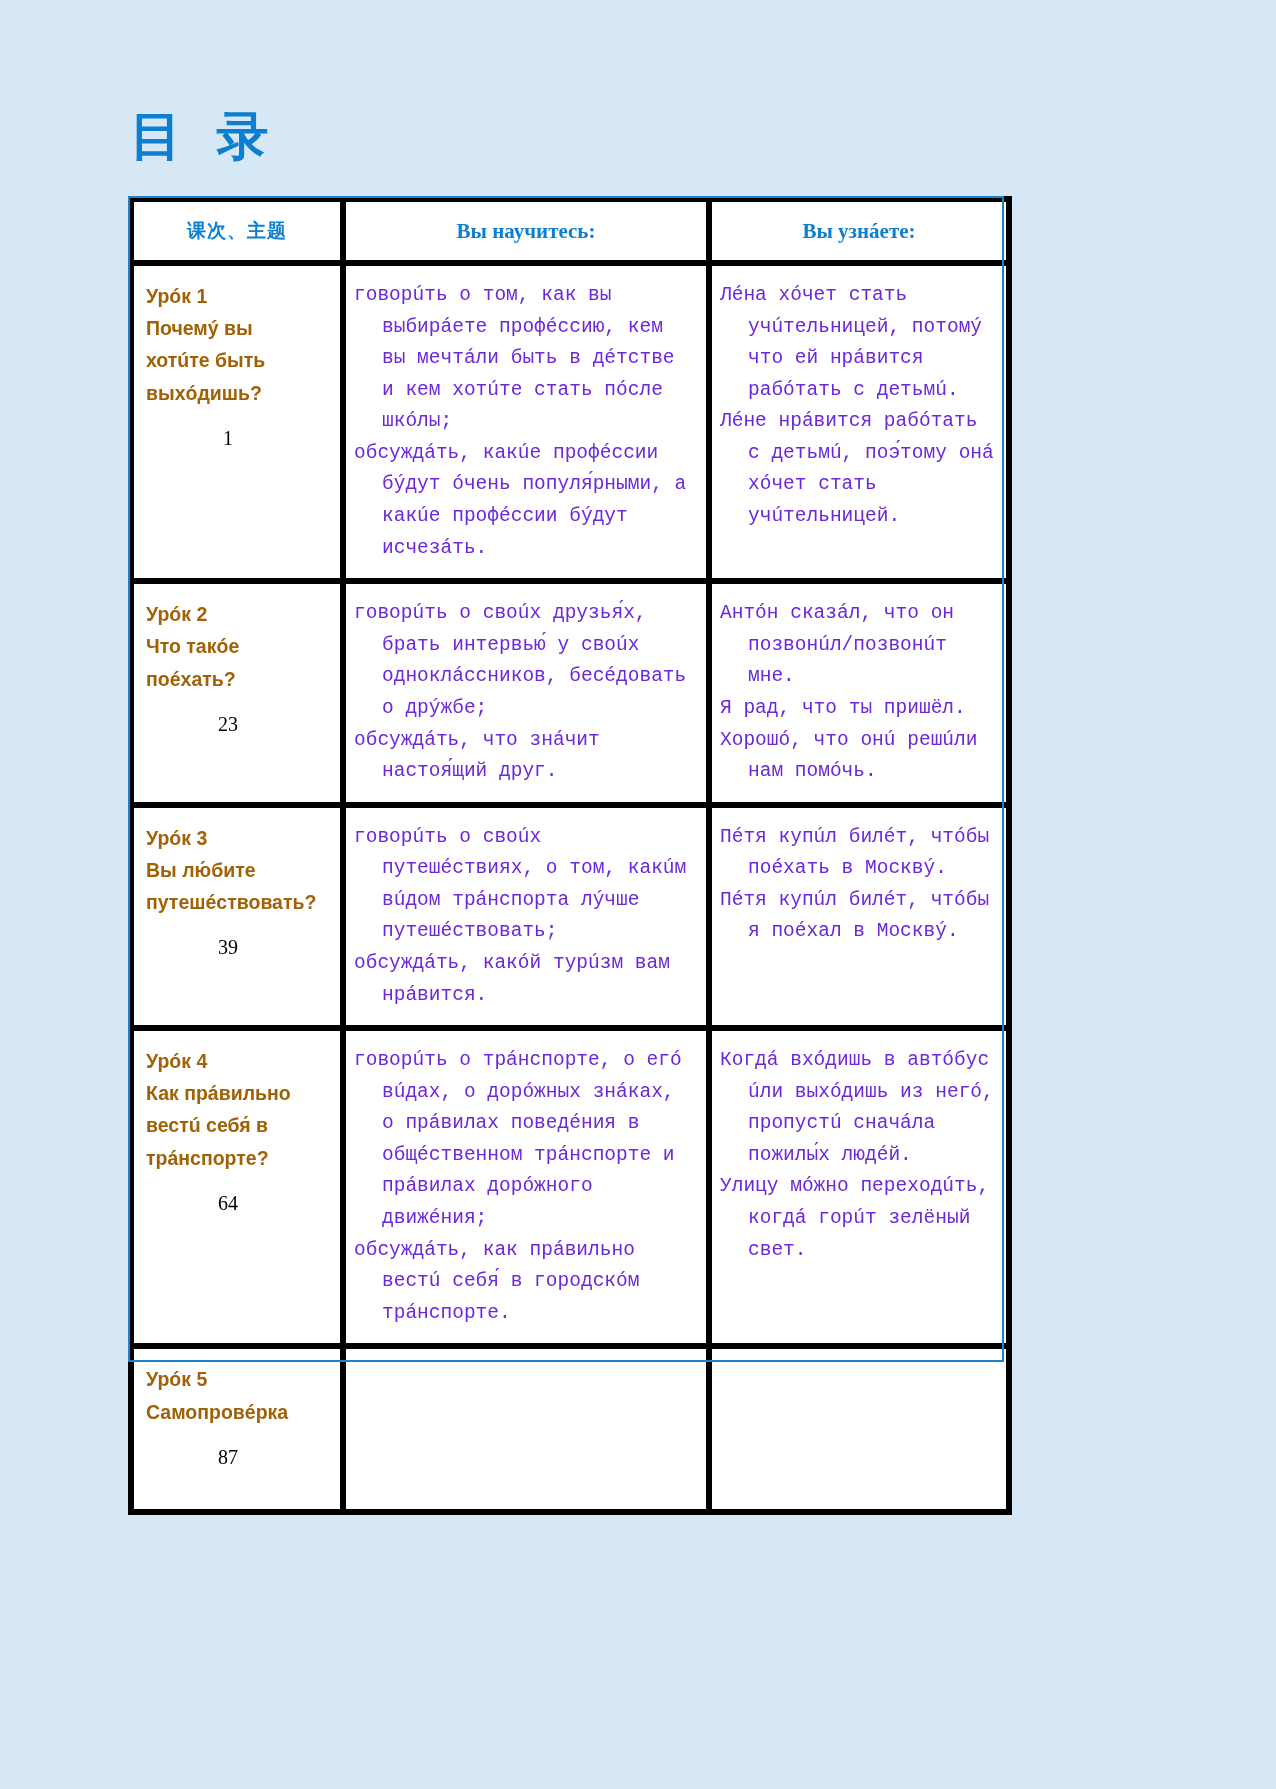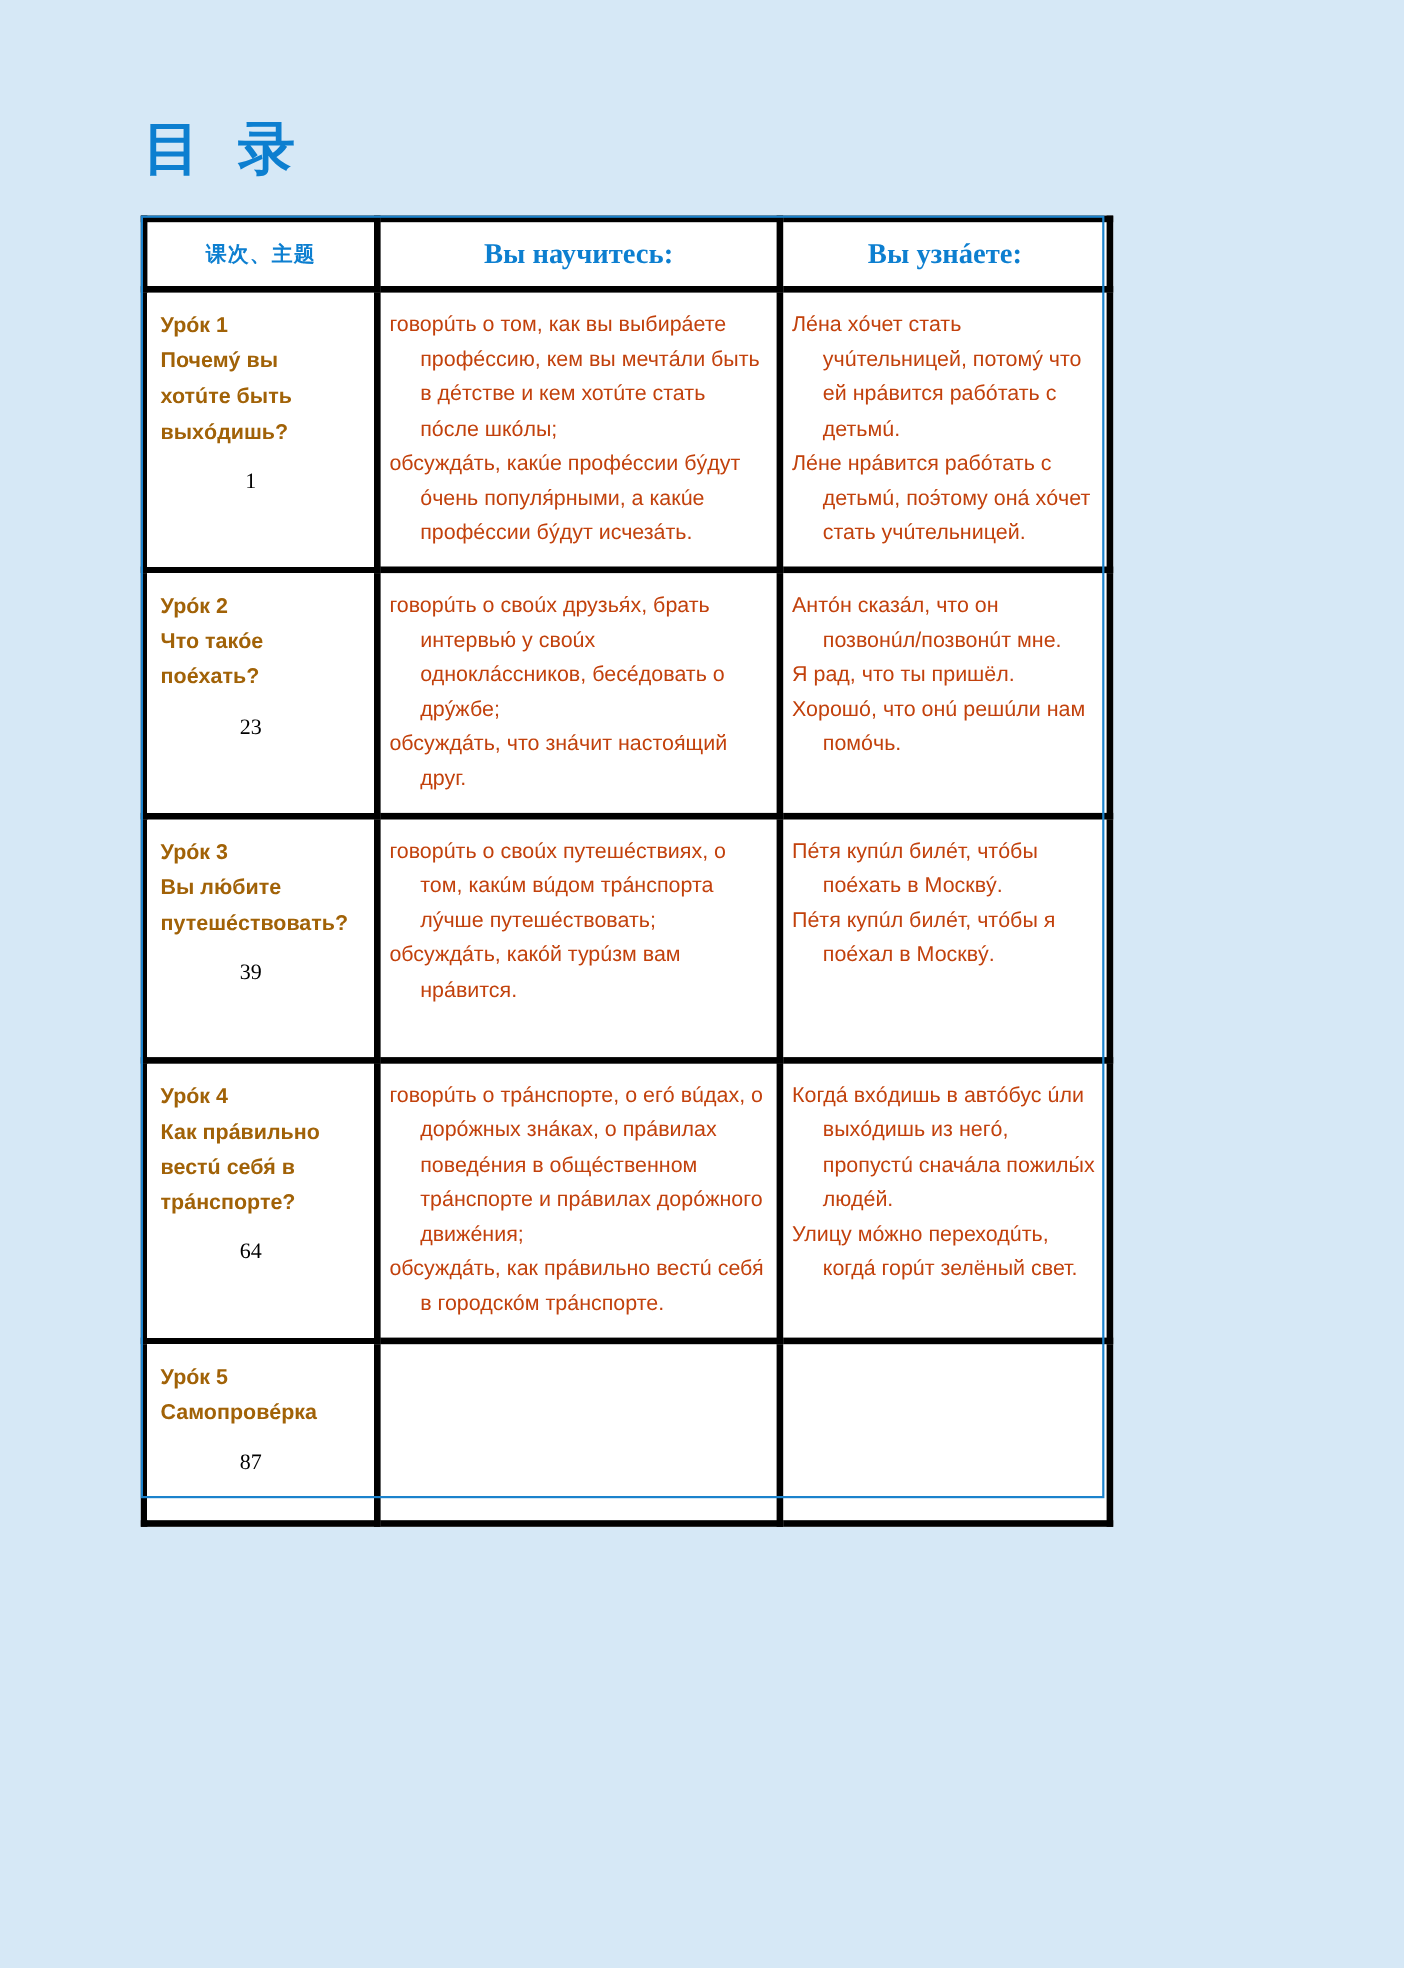--- a/index.html
+++ b/index.html
@@ -83,21 +83,21 @@
     font-weight: bold;
     font-size: 19px;
   }
   .hdr-cn {
     font-family: "Liberation Sans", "DejaVu Sans", sans-serif;
     font-size: 19px;
     letter-spacing: 1px;
   }
   .hdr-ru {
     font-family: "Liberation Serif", "DejaVu Serif", serif;
-    font-size: 26px;
+    font-size: 21px;
   }
 
   .c1-cell {
     padding: 14px 14px 14px 12px !important;
     position: relative;
   }
   .lesson-title {
     font-family: "Liberation Sans", "DejaVu Sans", sans-serif;
     font-weight: bold;
     font-size: 19.5px;
@@ -109,24 +109,24 @@
     font-family: "Liberation Serif", "DejaVu Serif", serif;
     font-weight: normal;
     font-size: 20px;
     color: #000000;
     margin-top: 18px;
     padding-right: 16px;
   }
 
   .txt-cell {
     padding: 14px 10px 14px 8px !important;
-    font-family: Liberation Sans, sans-serif;
+    font-family: Liberation Mono, monospace;
     font-size: 19.5px;
     line-height: 1.62;
-    color: #c2410c;
+    color: #6d28d9;
   }
   .txt-cell p {
     margin: 0;
     padding-left: 28px;
     text-indent: -28px;
   }
 </style>
 </head>
 <body>
 

